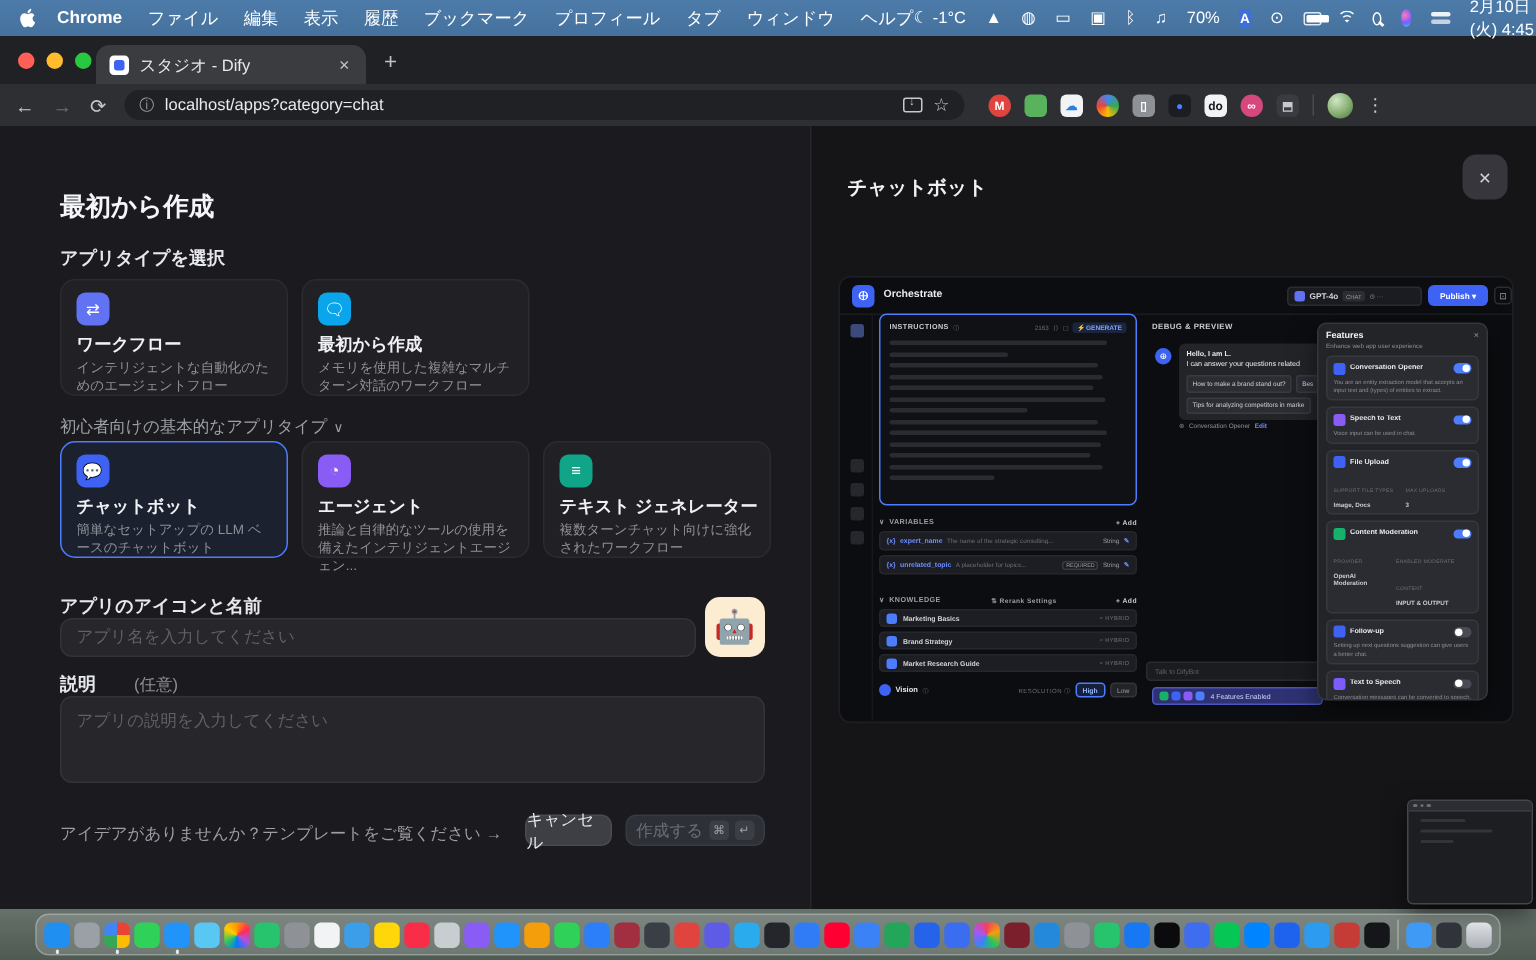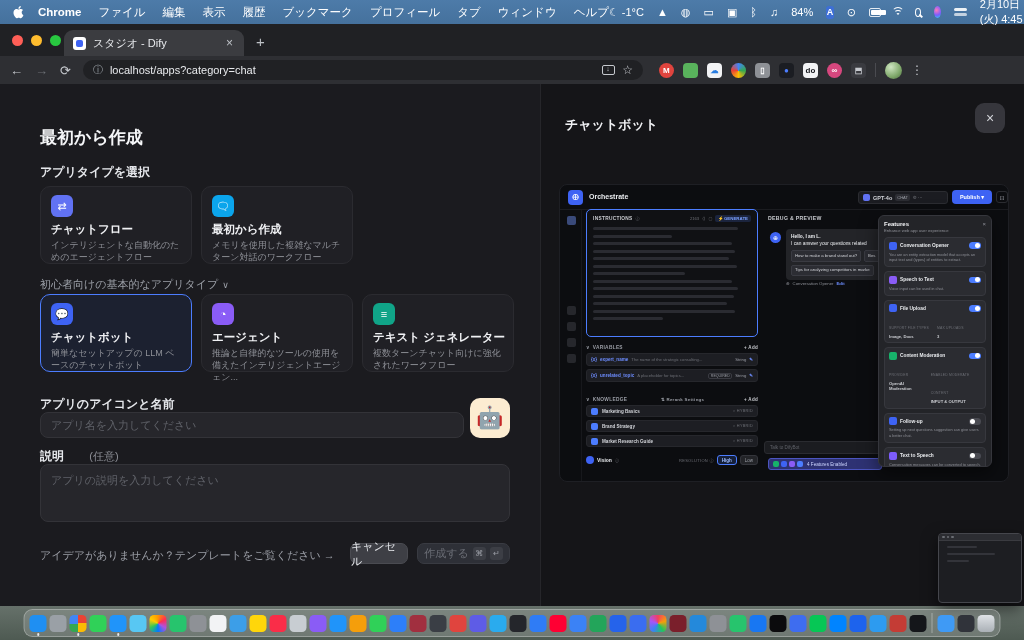--- a/index.html
+++ b/index.html
@@ -215,21 +215,21 @@
     <span class="st">
         <span class="glyph">☾</span>
         <span>-1°C</span>
       </span>
     <span class="glyph">▲</span>
     <span class="glyph">◍</span>
     <span class="glyph">▭</span>
     <span class="glyph">▣</span>
     <span class="glyph">ᛒ</span>
     <span class="glyph">♫</span>
-    <span>84%</span>
+    <span>70%</span>
     <span class="inputsrc">A</span>
     <span class="glyph">⊙</span>
     <span class="batt"></span>
     <span class="wifi">
         <i></i>
         <i></i>
         <i></i>
       </span>
     <span class="spot"></span>
     <span class="siri"></span>
@@ -284,21 +284,21 @@
 </div>
 
 <div class="page">
 
   <div class="left-panel">
     <div class="h1">最初から作成</div>
     <div class="sec-label" style="top:64px">アプリタイプを選択</div>
 
     <div class="card" style="left:40px; top:86px">
       <div class="cicon" style="background: rgb(97, 114, 243);">⇄</div>
-      <div class="ctitle">チャットフロー</div>
+      <div class="ctitle">ワークフロー</div>
       <div class="cdesc">インテリジェントな自動化のためのエージェントフロー</div>
     </div>
     <div class="card" style="left:201px; top:86px">
       <div class="cicon" style="background: rgb(11, 165, 236);">🗨</div>
       <div class="ctitle">最初から作成</div>
       <div class="cdesc">メモリを使用した複雑なマルチターン対話のワークフロー</div>
     </div>
 
     <div class="beginner">
       <span>初心者向けの基本的なアプリタイプ</span><span class="chev">∨</span>

